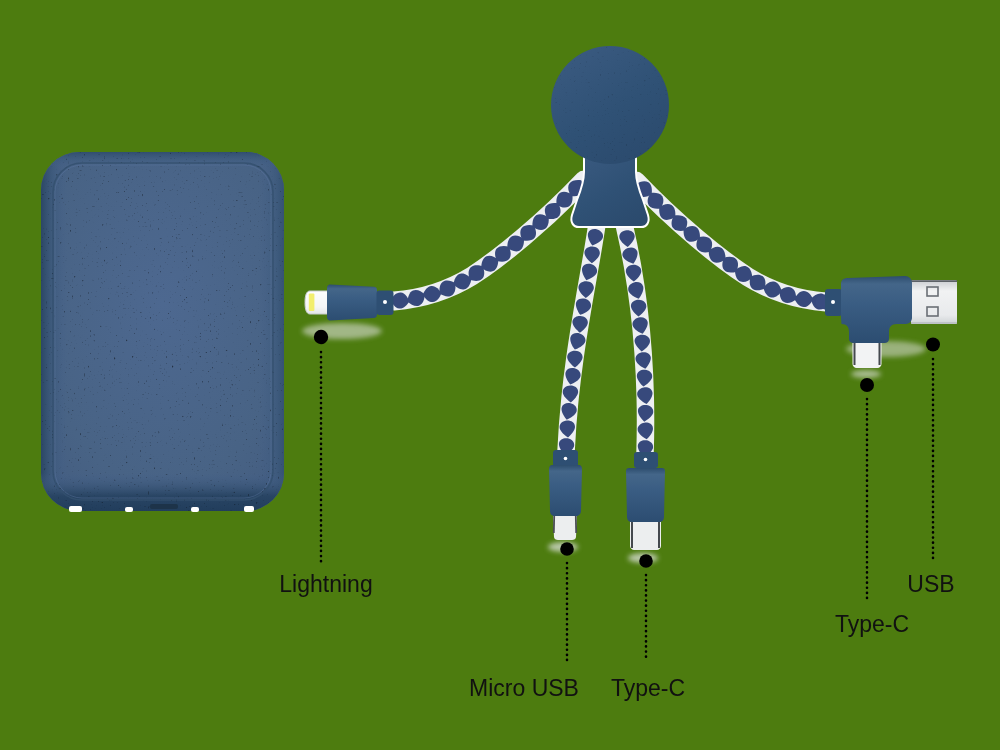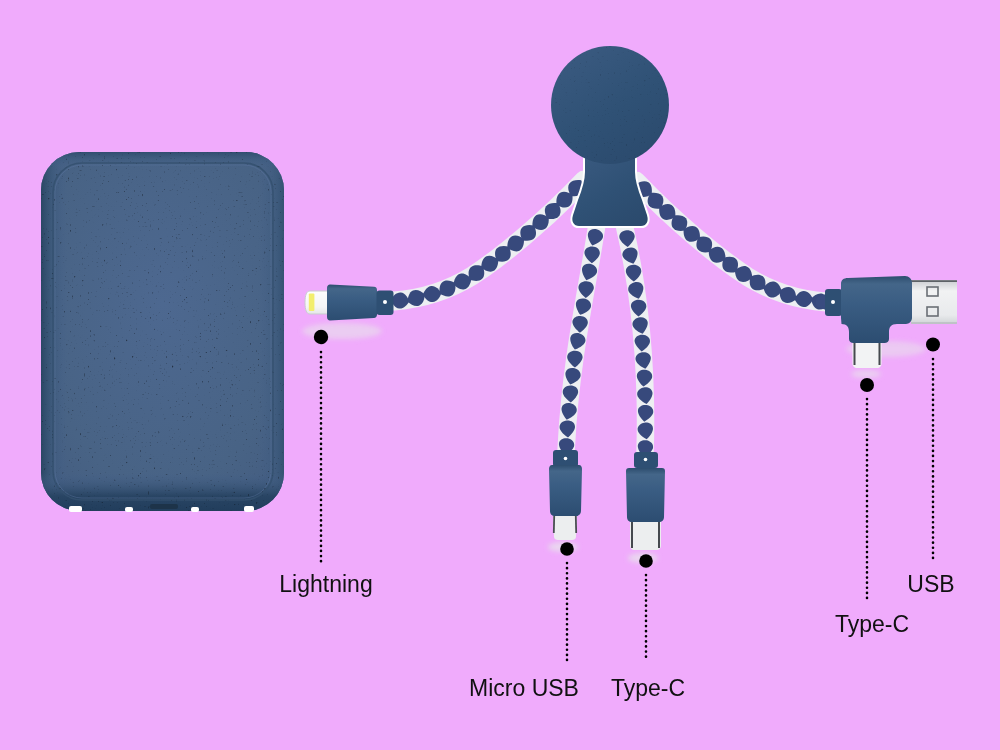--- a/index.html
+++ b/index.html
@@ -1,16 +1,16 @@
 <!DOCTYPE html>
 <html><head>
 <meta charset="utf-8">
 <style>
   html,body{margin:0;padding:0;background:#ffffff;}
-  .stage{position:relative;width:1000px;height:750px;background:#f0abfc;overflow:hidden;
+  .stage{position:relative;width:1000px;height:750px;background:#4d7c0f;overflow:hidden;
          font-family:"Liberation Sans", sans-serif;}
   svg{position:absolute;left:0;top:0;}
 </style>
 </head>
 <body>
 <div class="stage">
 <svg width="1000" height="750" viewBox="0 0 1000 750">
 <defs>
   <linearGradient id="leftShade" x1="0" y1="0" x2="1" y2="0">
     <stop offset="0" stop-color="#2b4765"></stop>

